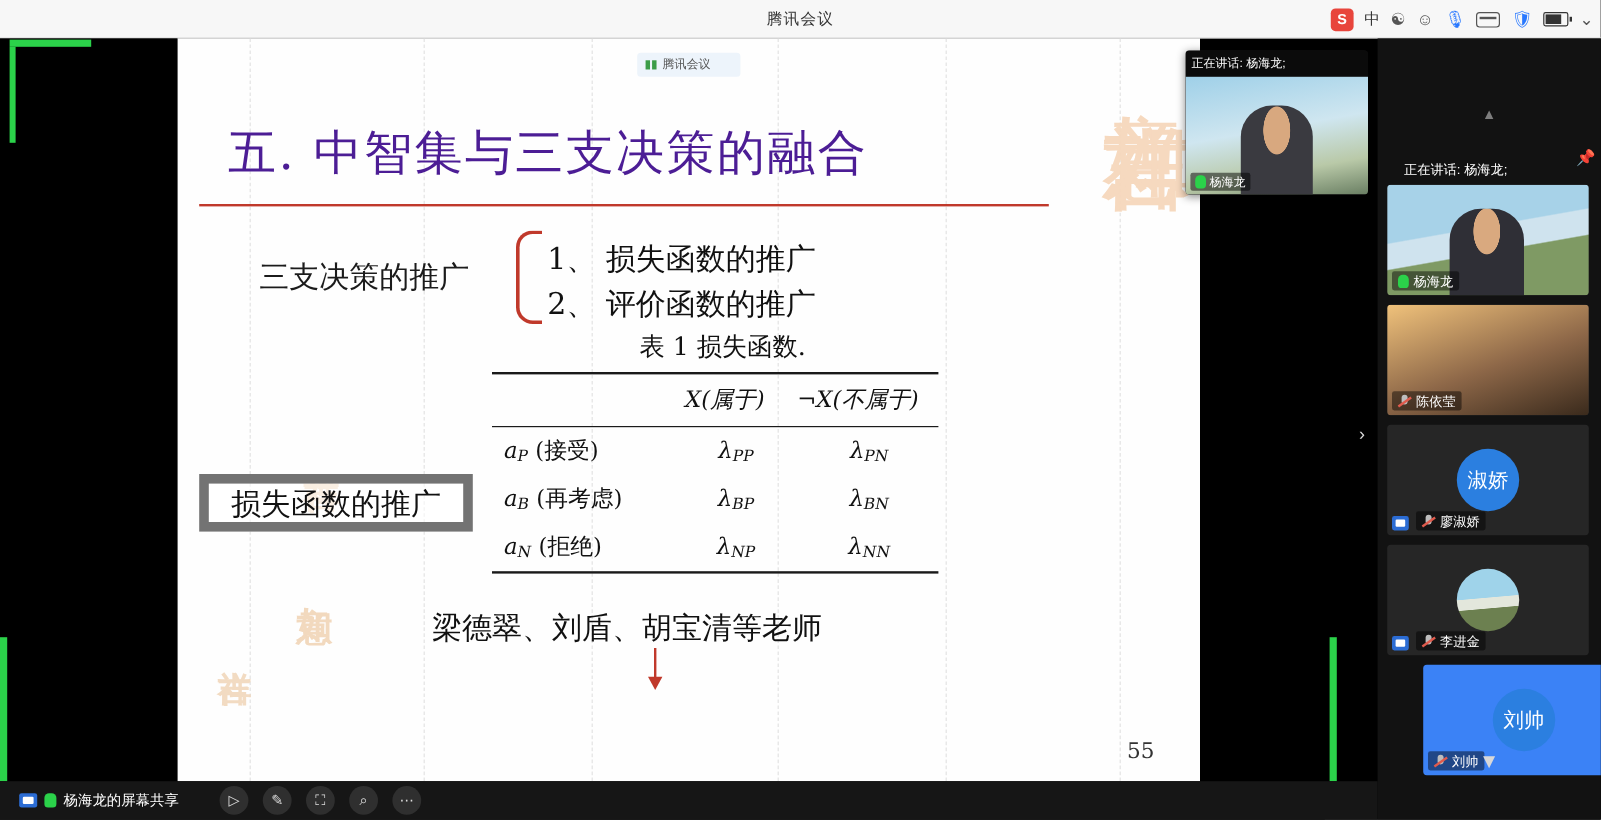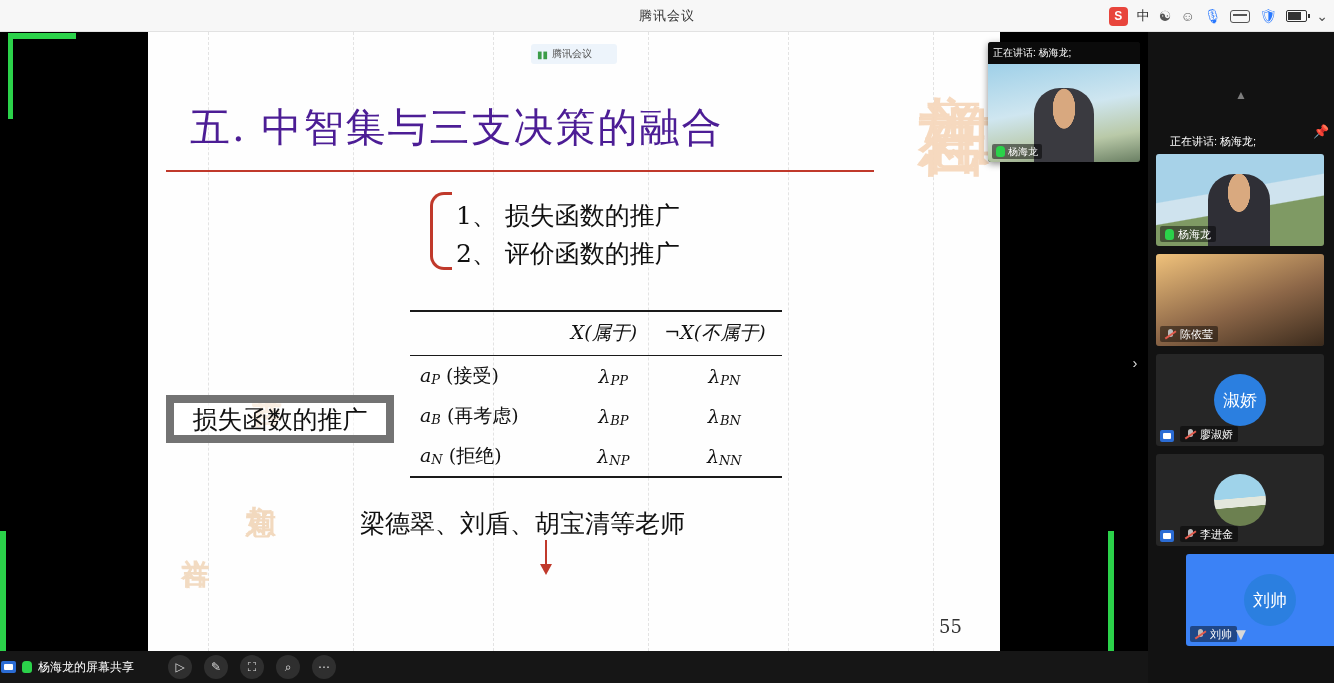--- a/index.html
+++ b/index.html
@@ -172,21 +172,21 @@
   }
   .photo-a { background:linear-gradient(160deg,#f0c27b,#8d6748 55%,#3a2a1c); }
   .photo-c { background:linear-gradient(175deg,#9fd3ea 0 46%,#e3e7dc 47% 62%,#6c8050 63% 100%); }
   .person-dark { position:absolute; left:52px; top:20px; width:62px; height:72px;
     background:radial-gradient(ellipse at 50% 26%, #d9a97f 0 25%, #2f2f36 26% 100%);
     border-radius:26px 26px 0 0; }
 
   
   .sharebar { position:absolute; left:0; bottom:0; width:1148px; height:32px; background:#161616;
     display:flex; align-items:center; }
-  .share-left { display:flex; align-items:center; gap:6px; padding-left:1px; }
+  .share-left { display:flex; align-items:center; gap:6px; padding-left:16px; }
   .share-left .scr { width:15px;height:12px;background:#2b6cd4;border-radius:2px;position:relative;}
   .share-left .scr:after{content:"";position:absolute;left:3px;top:3px;width:9px;height:6px;background:#fff;border-radius:1px;}
   .share-left .mic2 { width:10px;height:12px;background:#2bd24a;border-radius:4px 4px 3px 3px; }
   .share-left .stxt { font-size:12px; color:#fff; }
   .tools { display:flex; align-items:center; gap:12px; margin-left:34px; }
   .tool { width:24px;height:24px;border-radius:50%;background:#2f2f2f;color:#dcdcdc;
     display:flex;align-items:center;justify-content:center;font-size:12px; }
   .green-edge-l { position:absolute; left:0; bottom:32px; width:6px; height:120px; background:#2bd24a; }
   .green-edge-b { position:absolute; left:1108px; bottom:32px; width:6px; height:120px; background:#2bd24a; }
 </style>
@@ -229,24 +229,26 @@
     <div class="seal" style="left:28px; top:505px; font-size:28px; opacity:.8;">吉祥</div>
 
     <div class="slide-badge">
       <span class="b-ic">▮▮</span>
       <span class="b-tx">腾讯会议</span>
     </div>
 
     <div class="slide-title">五. 中智集与三支决策的融合</div>
     <div class="title-rule"></div>
 
+    <div class="branch-label">三支决策的推广</div>
     <div class="brace"></div>
     <div class="branch-1">1、 损失函数的推广</div>
     <div class="branch-2">2、 评价函数的推广</div>
 
+    <div class="table-cap">表 1 损失函数.</div>
 
     <div class="tbl">
       <div class="hr-top"></div>
       <table>
         <tbody>
             <tr class="hdr">
           <td class="lead"></td>
           <td><span class="it">X(属于)</span></td>
           <td><span class="it">¬X(不属于)</span></td>
         </tr>

